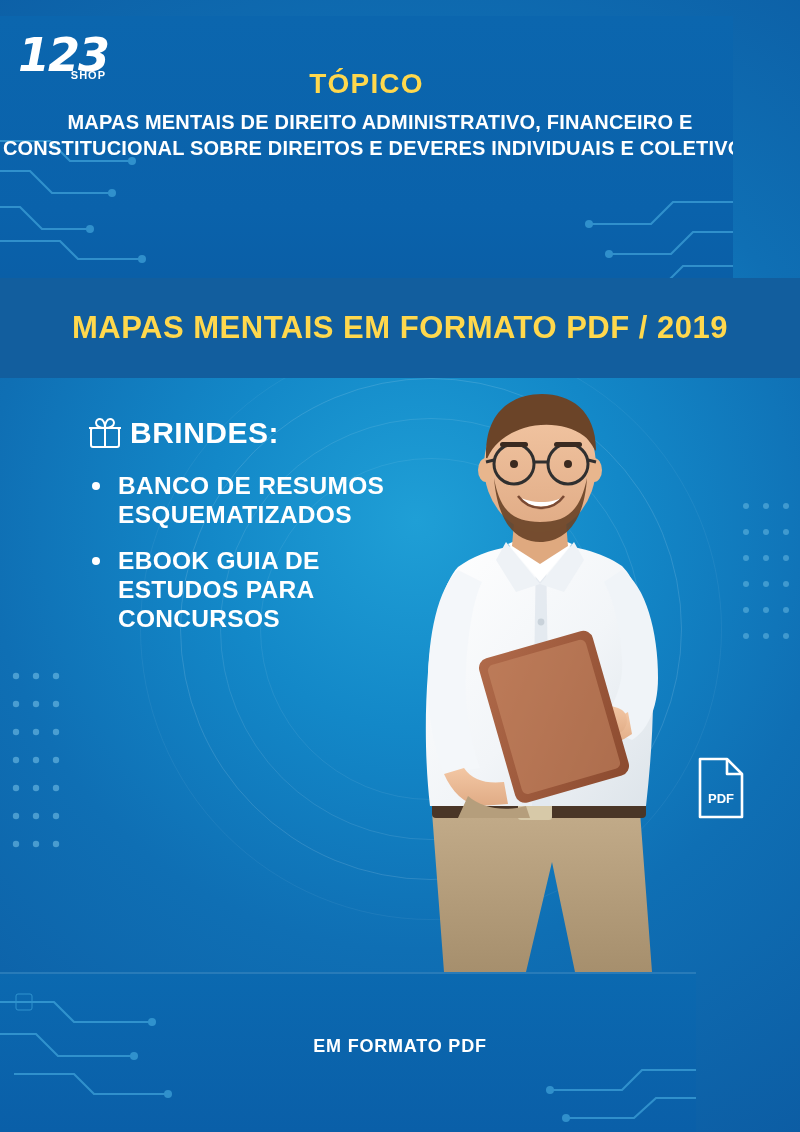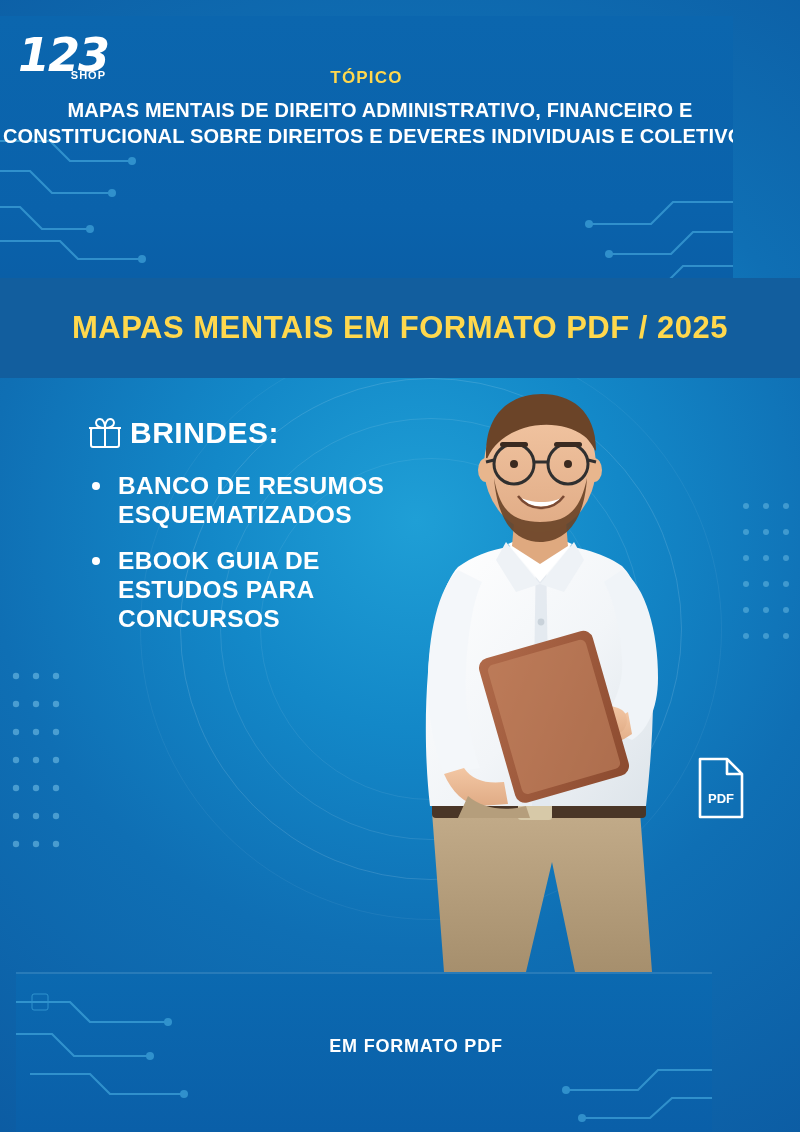--- a/index.html
+++ b/index.html
@@ -82,21 +82,21 @@
     z-index: 6;
     color: #ffffff;
     font-size: 14.5px;
     font-weight: bold;
     letter-spacing: 0.6px;
     font-family: "Liberation Sans Narrow", "Liberation Sans", sans-serif;
   }
   .topico {
     margin-top: 36px;
     color: #ffd84d;
-    font-size: 17px;
+    font-size: 28px;
     font-weight: bold;
     letter-spacing: 1.2px;
   }
   .headline {
     margin: 10px auto 0;
     width: 760px;
     color: #ffffff;
     font-size: 20px;
     font-weight: bold;
     line-height: 1.28;
@@ -209,21 +209,21 @@
   .pdf-badge {
     position: absolute;
     right: 52px;
     bottom: 148px;
     z-index: 7;
   }
 
   
   .footer {
     position: absolute;
-    left: 16px;
+    left: 0;
     top: 972px;
     width: 696px;
     height: 160px;
     background: linear-gradient(180deg, #0b69b0 0%, #0a5fa8 100%);
     overflow: hidden;
   }
   .footer-text {
     position: absolute;
     top: 64px;
     width: 800px;
@@ -283,21 +283,21 @@
     </div>
 
 
     <div class="header-inner">
       <div class="topico">TÓPICO</div>
       <div class="headline">MAPAS MENTAIS DE DIREITO ADMINISTRATIVO, FINANCEIRO E CONSTITUCIONAL SOBRE DIREITOS E DEVERES INDIVIDUAIS E COLETIVOS</div>
     </div>
   </div>
 
   <div class="banner">
-    <div class="banner-text">MAPAS MENTAIS EM FORMATO PDF / 2025</div>
+    <div class="banner-text">MAPAS MENTAIS EM FORMATO PDF / 2019</div>
   </div>
 
   <div class="body-area">
 
     <div class="glowrings">
       <div class="ring" style="left:60px;  top:60px;  width:500px; height:500px;"></div>
       <div class="ring" style="left:100px; top:100px; width:420px; height:420px; border-color:rgba(255,255,255,0.22);"></div>
       <div class="ring" style="left:140px; top:140px; width:340px; height:340px; border-color:rgba(255,255,255,0.16);"></div>
       <div class="ring" style="left:20px;  top:20px;  width:580px; height:580px; border-color:rgba(255,255,255,0.12);"></div>
     </div>

